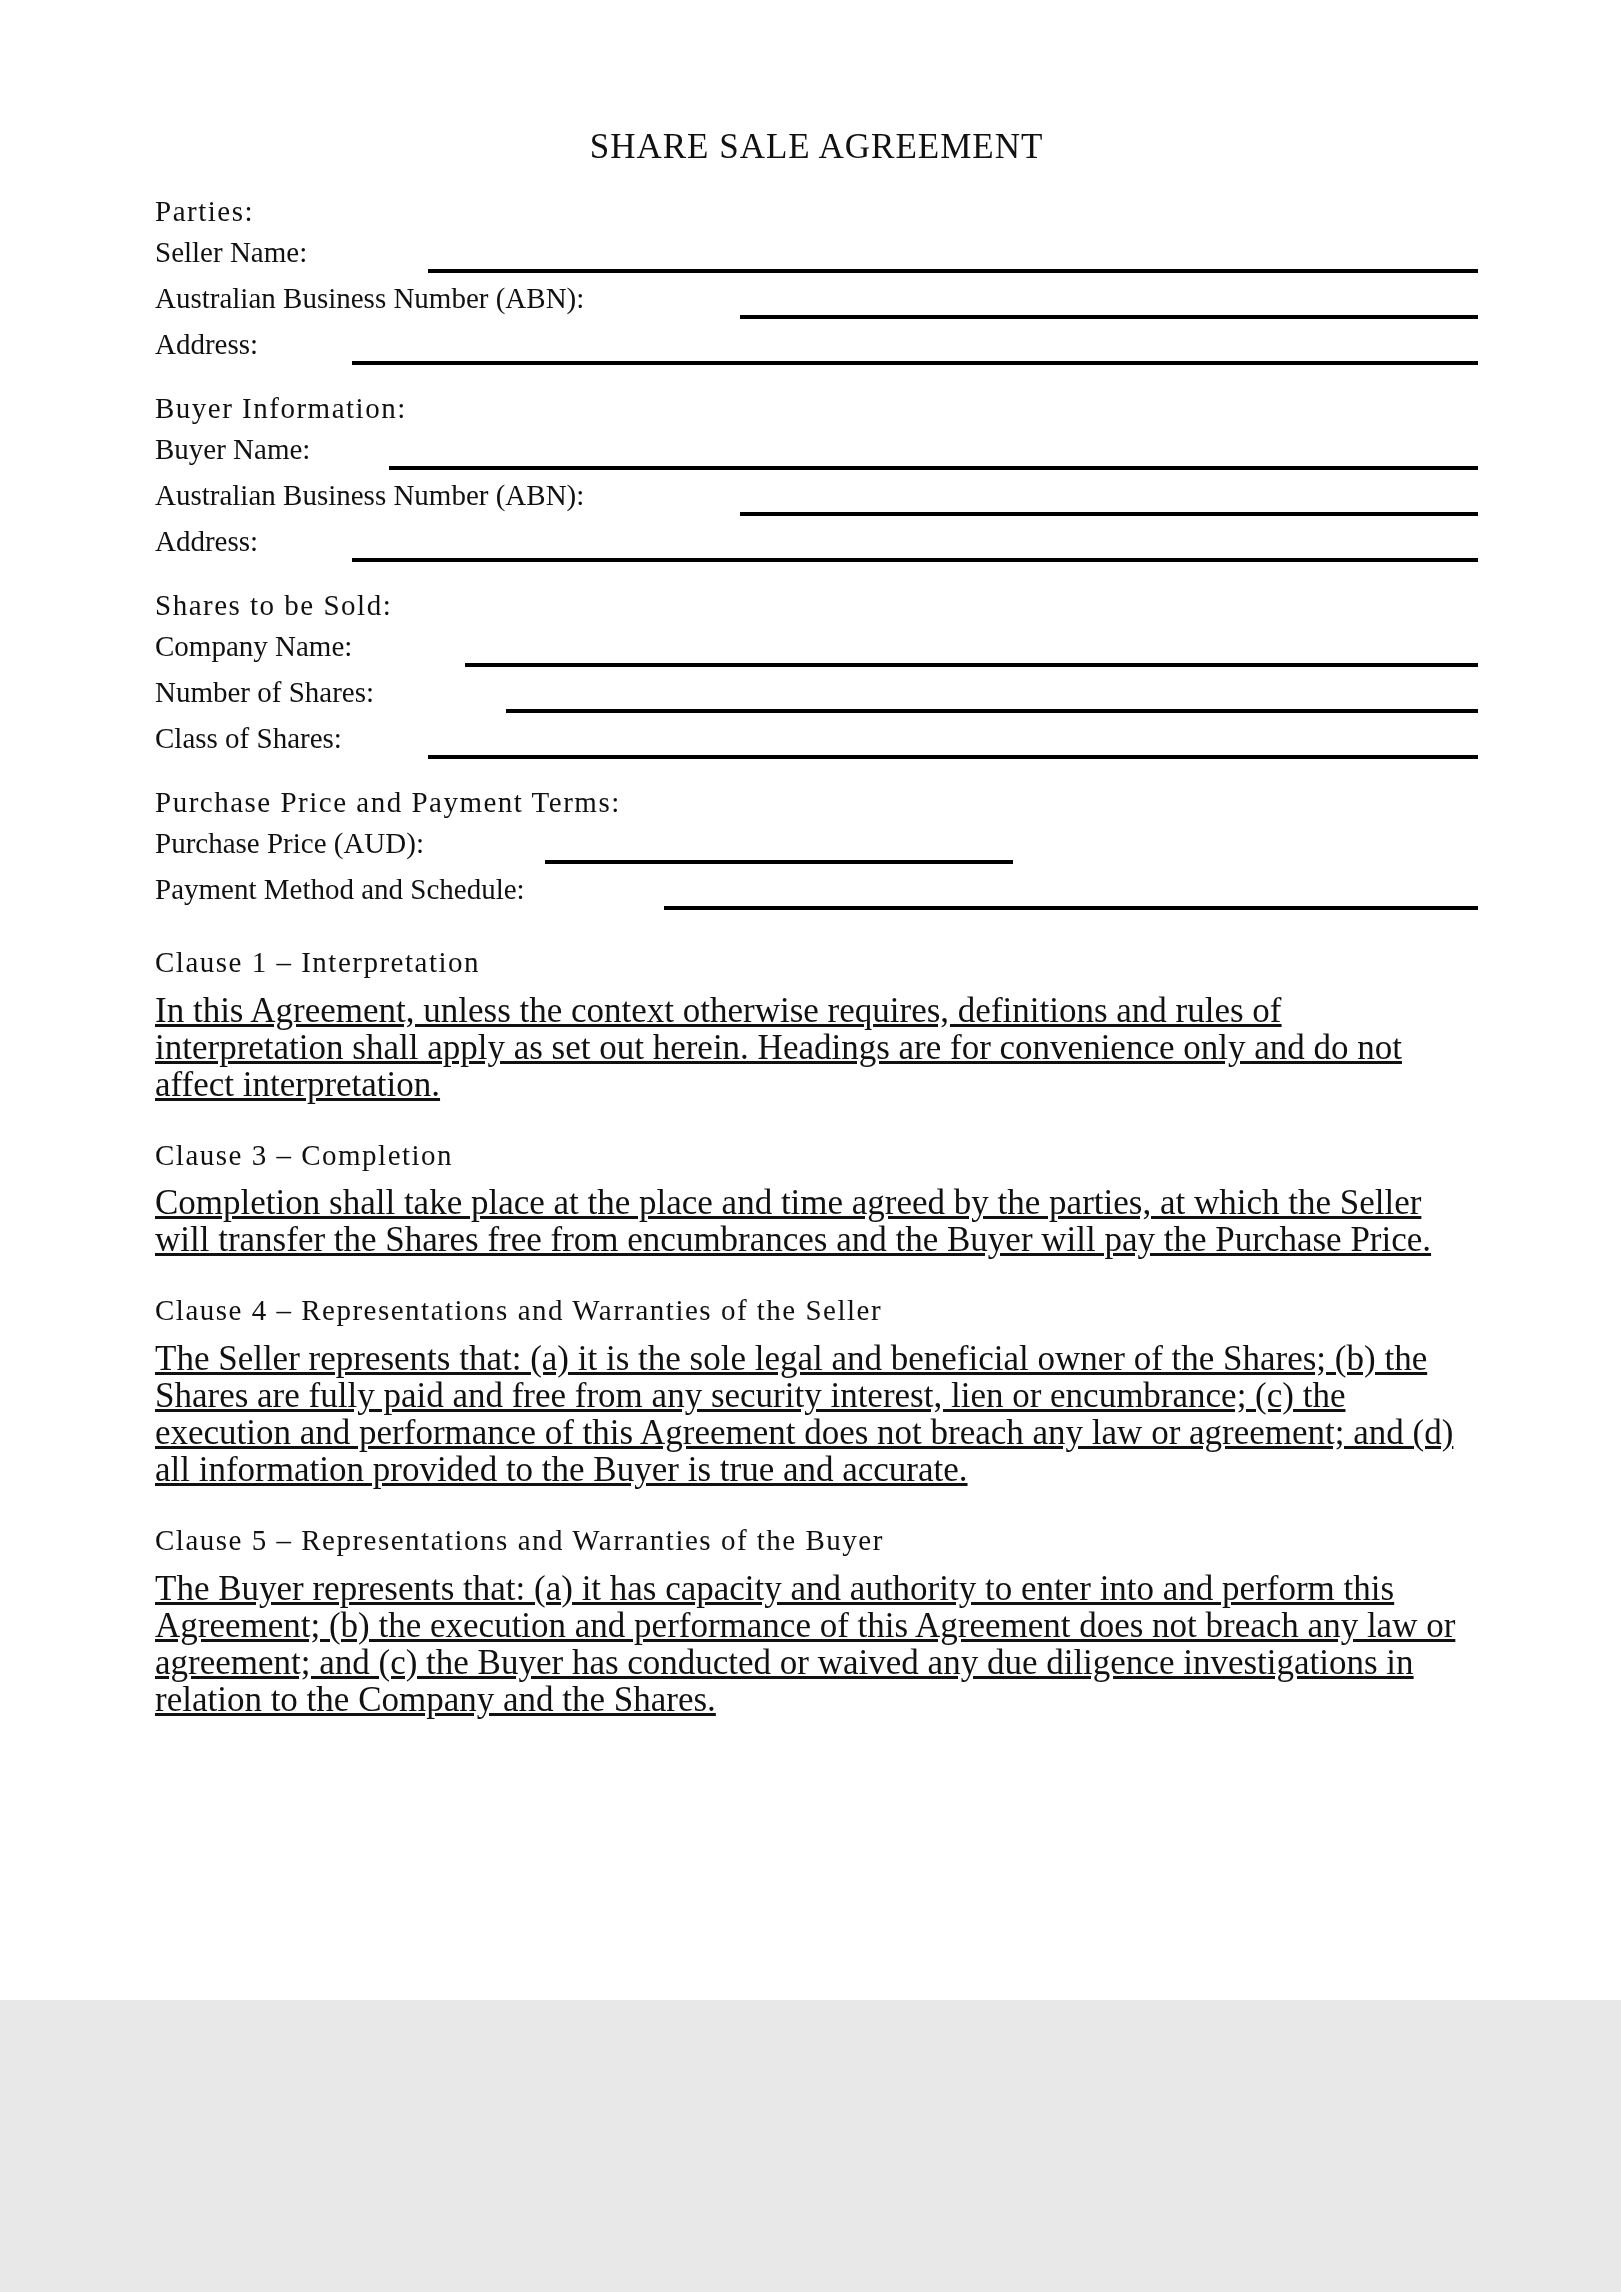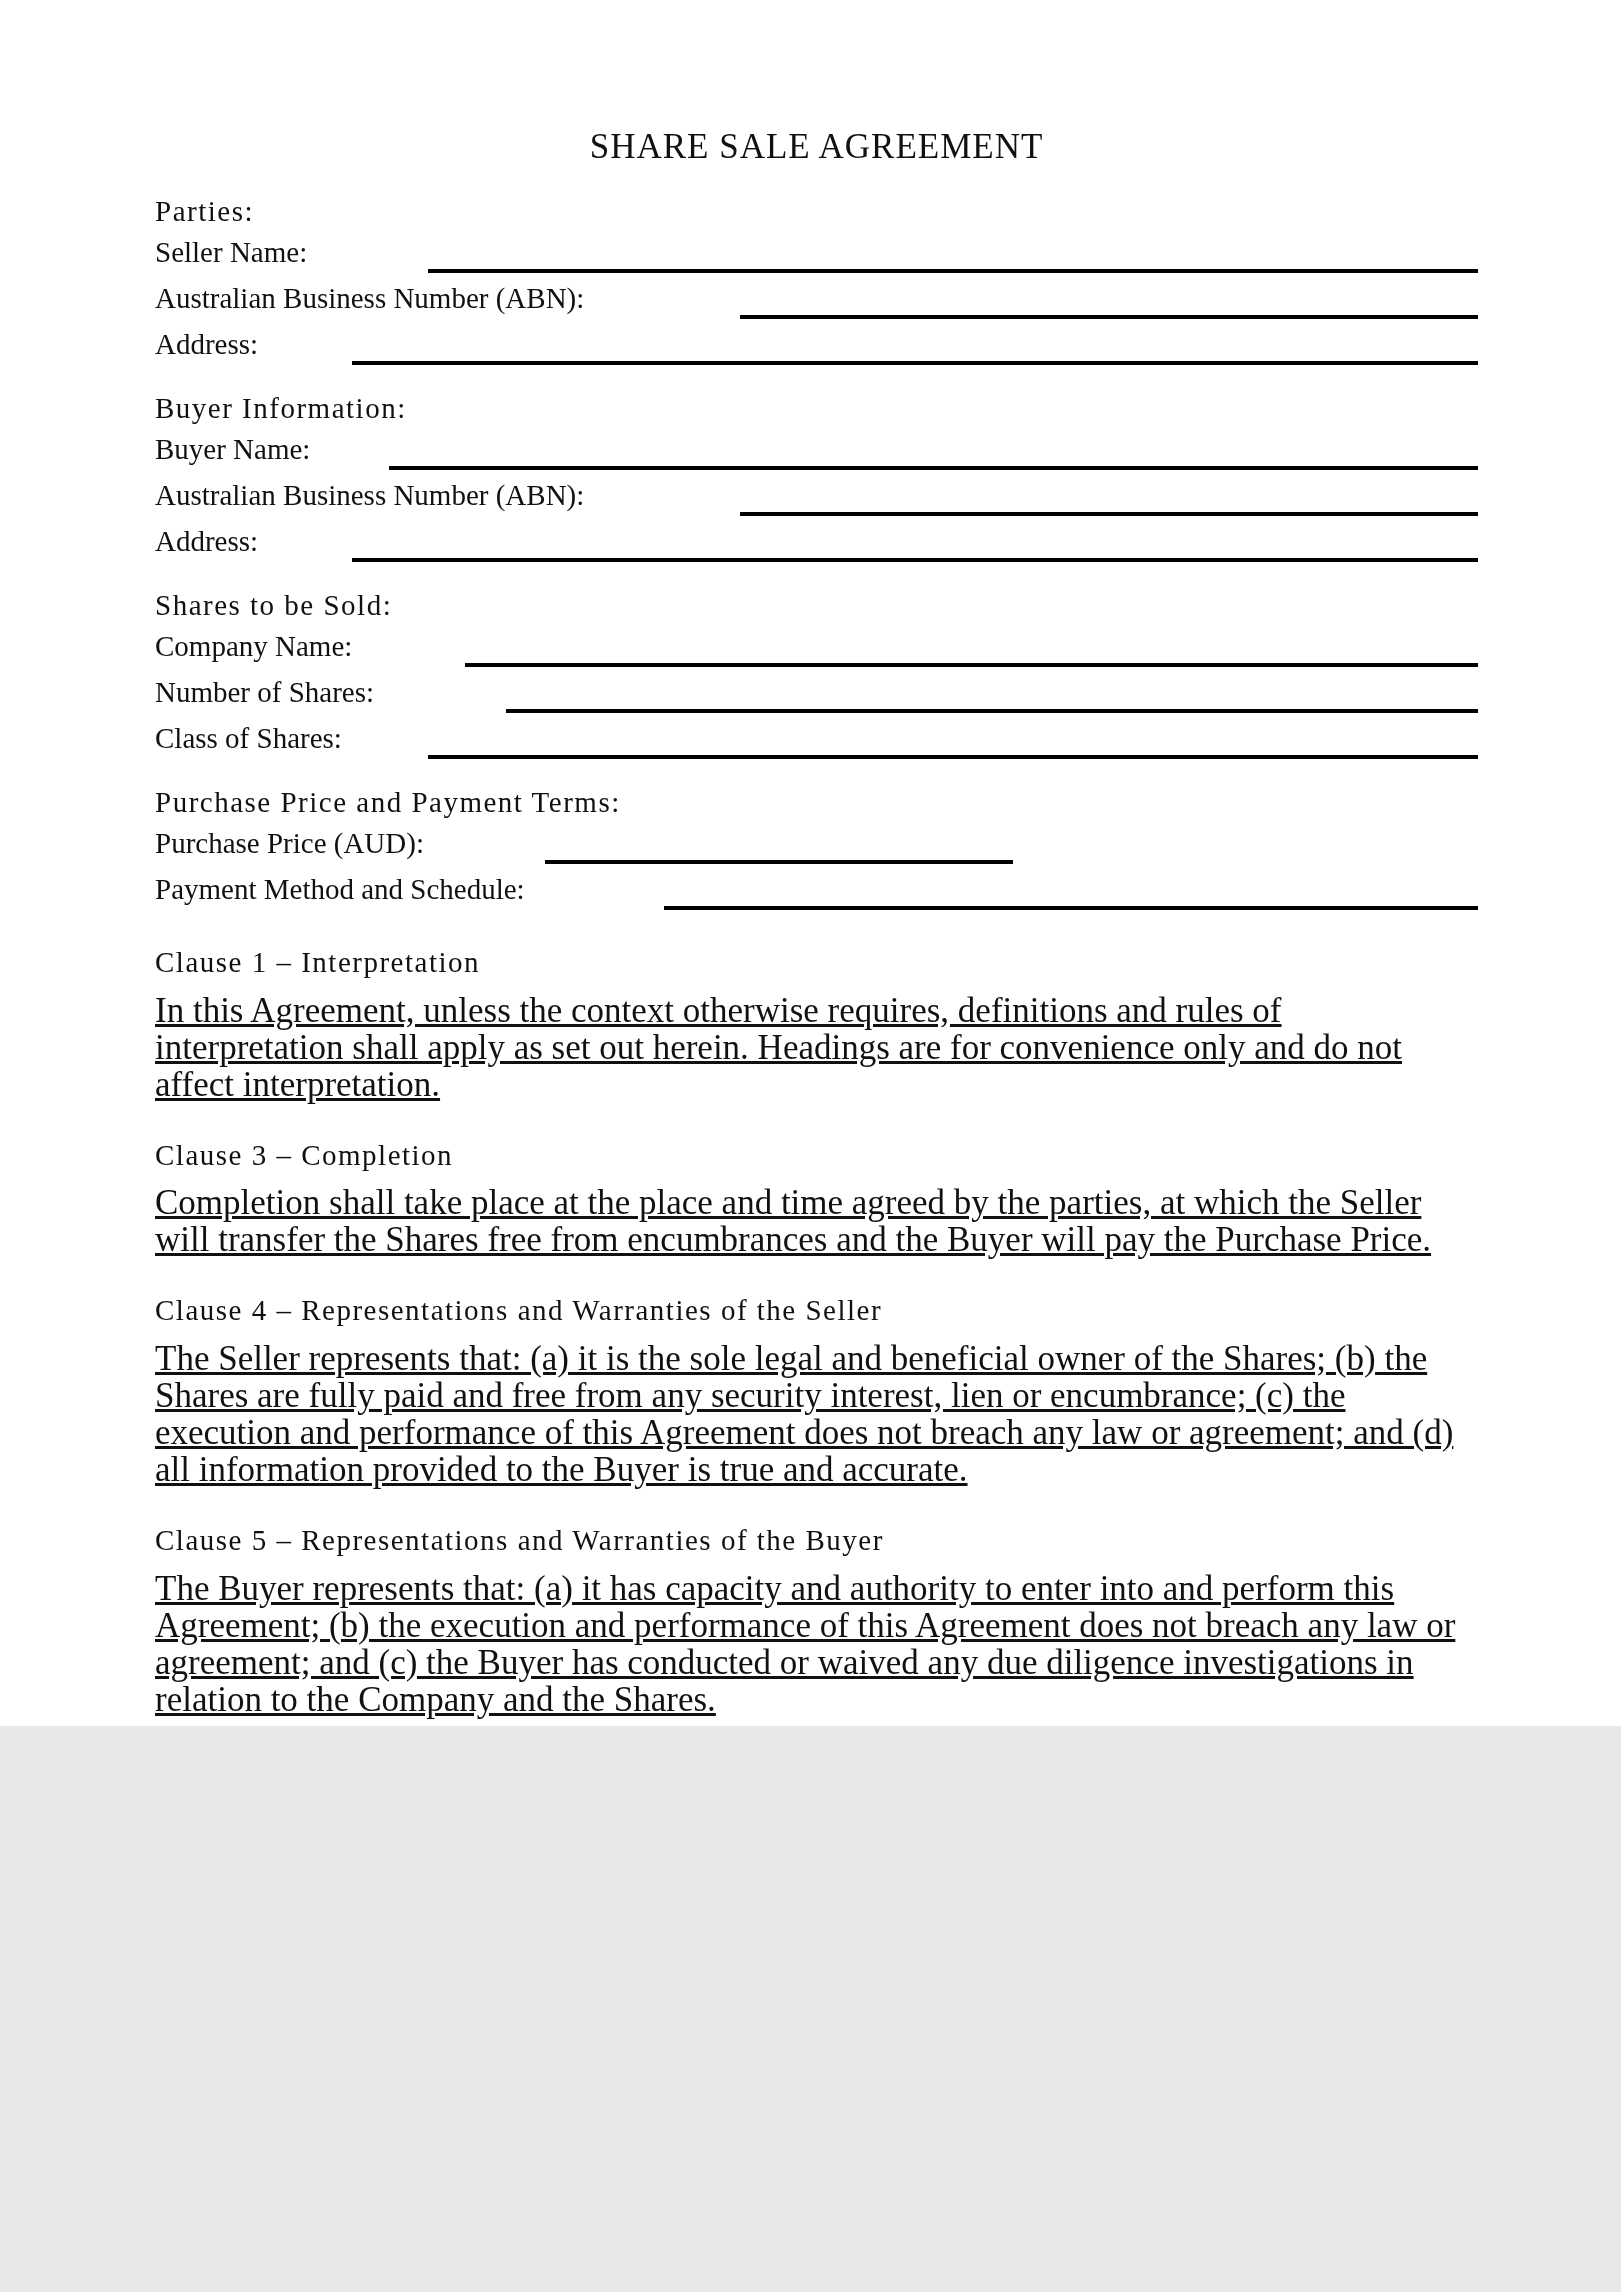--- a/index.html
+++ b/index.html
@@ -3,21 +3,21 @@
 <meta charset="utf-8">
 <style>
   html, body {
     margin: 0;
     padding: 0;
     background: #e8e8e8;
   }
   .page {
     position: relative;
     width: 1621px;
-    height: 1726px;
+    height: 2000px;
     margin: 0 auto;
     background: #ffffff;
     box-sizing: border-box;
     padding: 0 143px 0 155px;
     font-family: "Liberation Serif", "DejaVu Serif", serif;
     color: #111111;
     overflow: hidden;
   }
   .doc-title {
     margin: 0;

